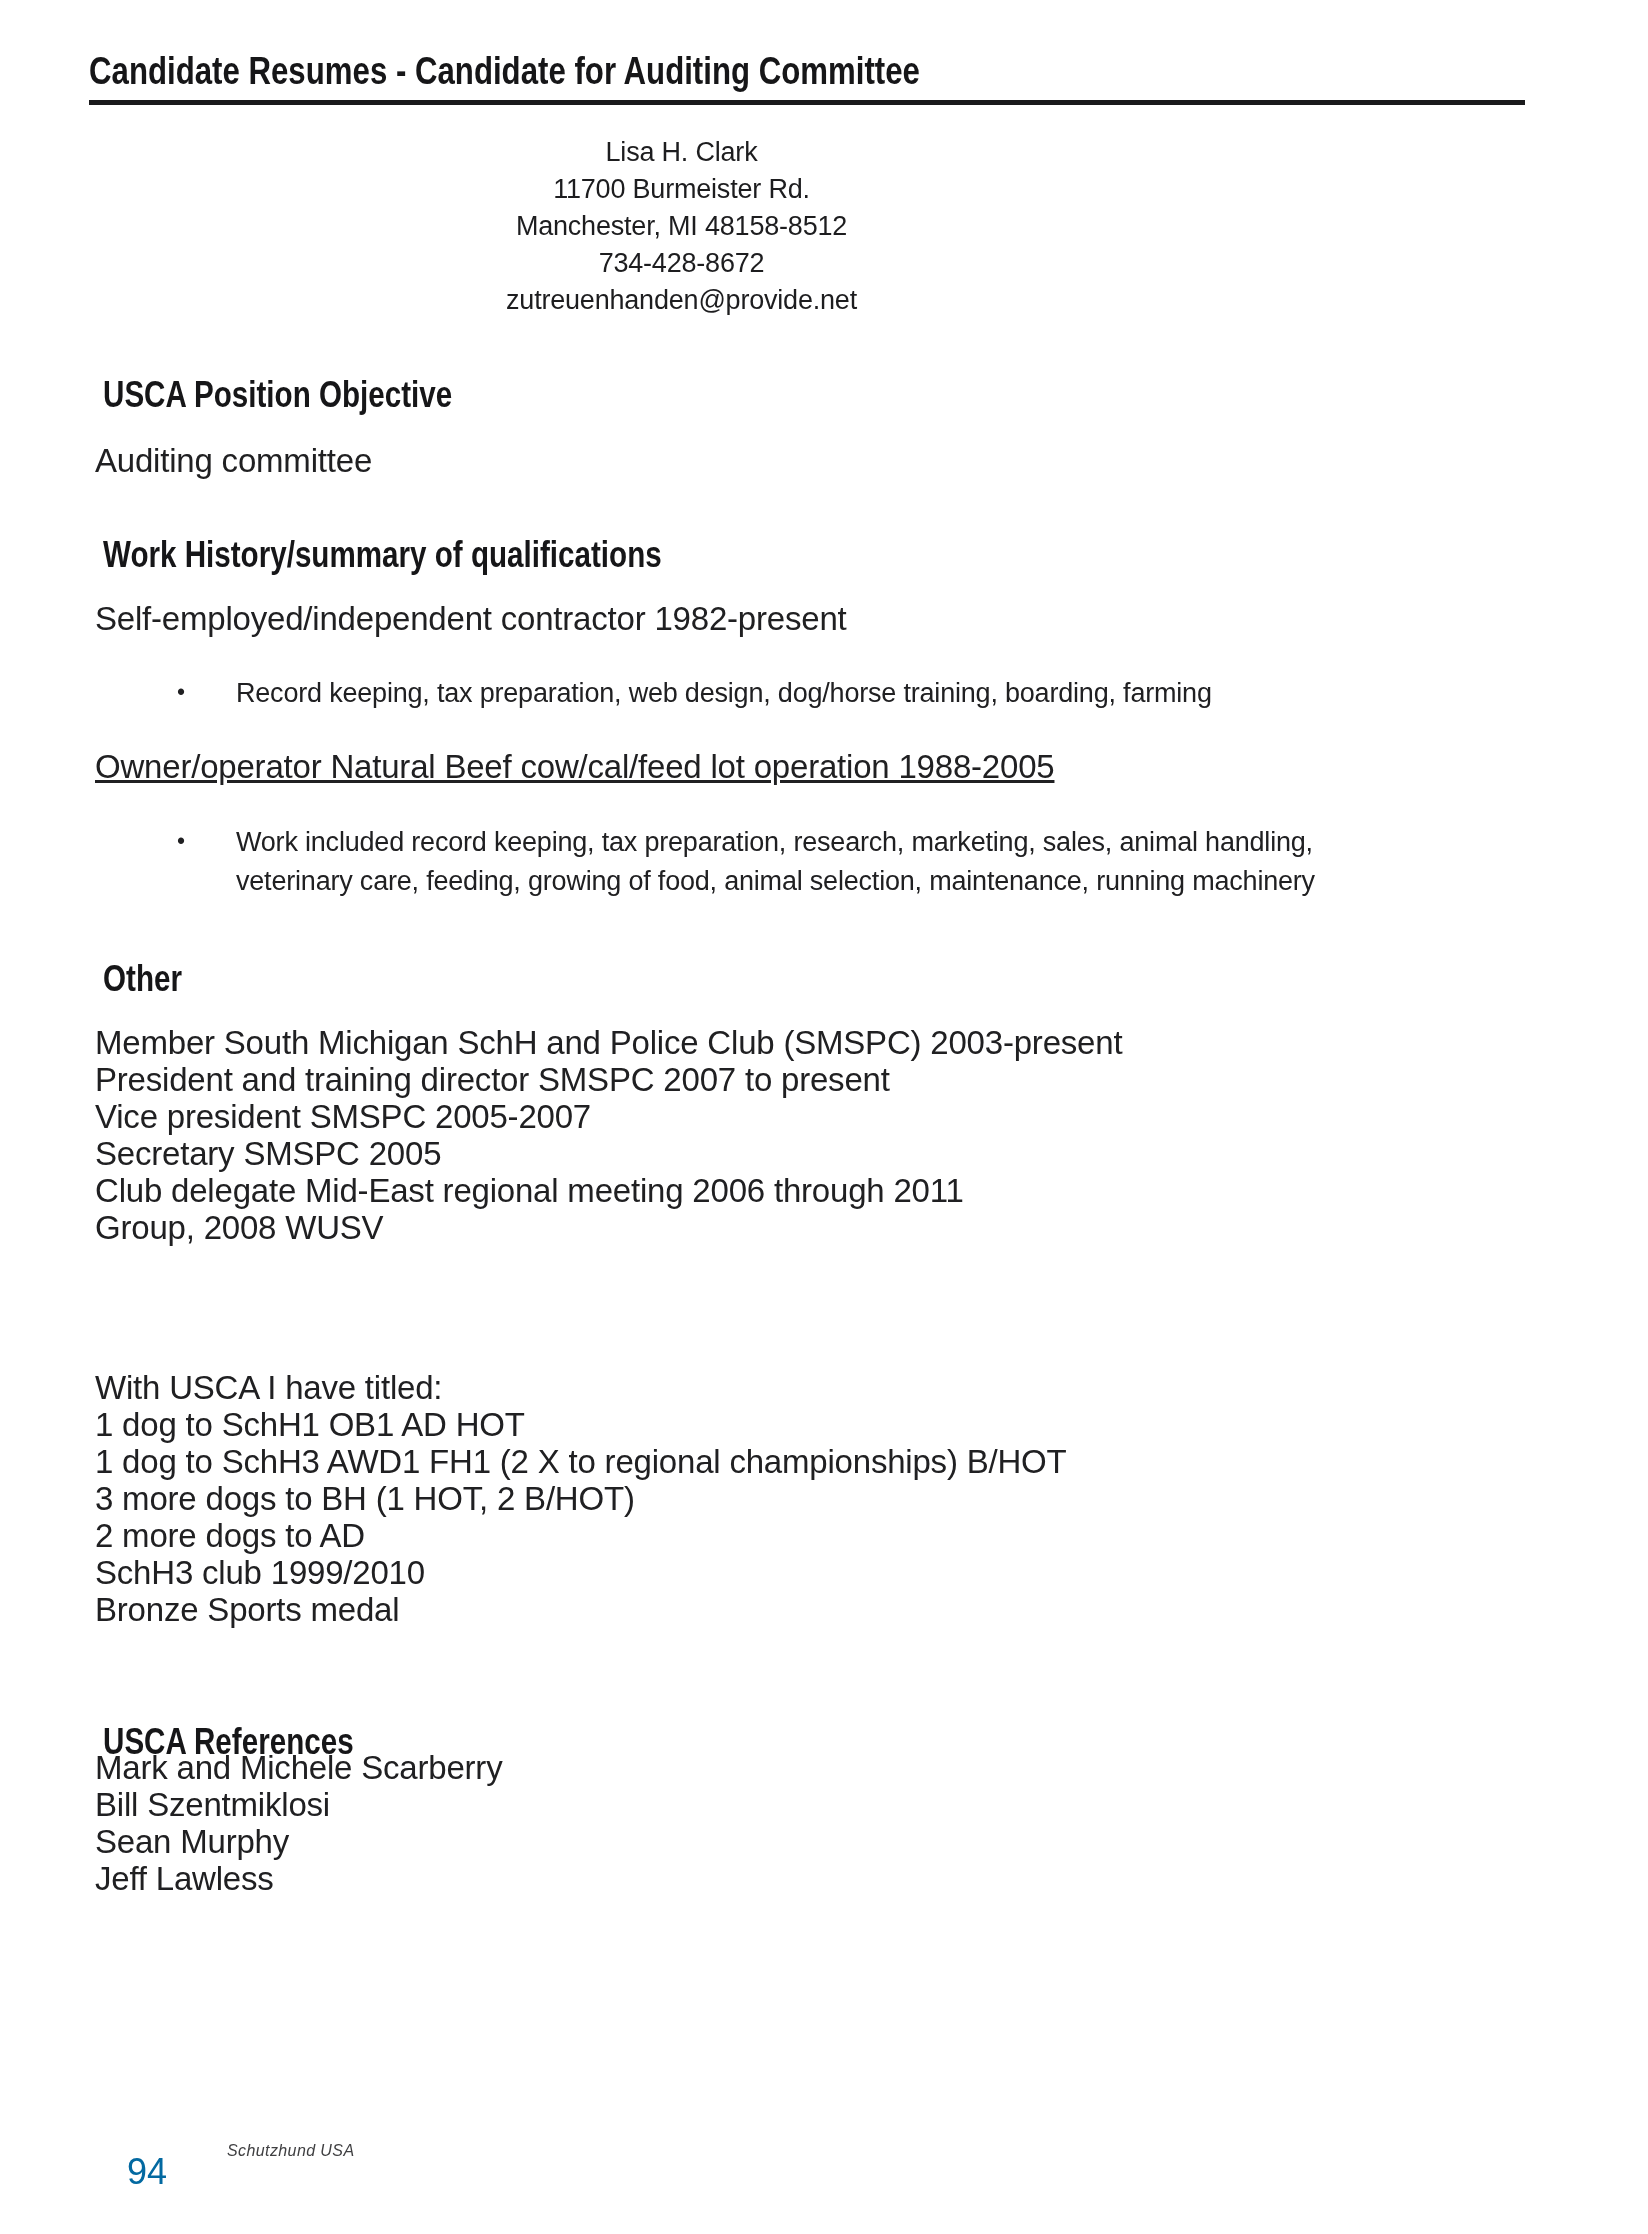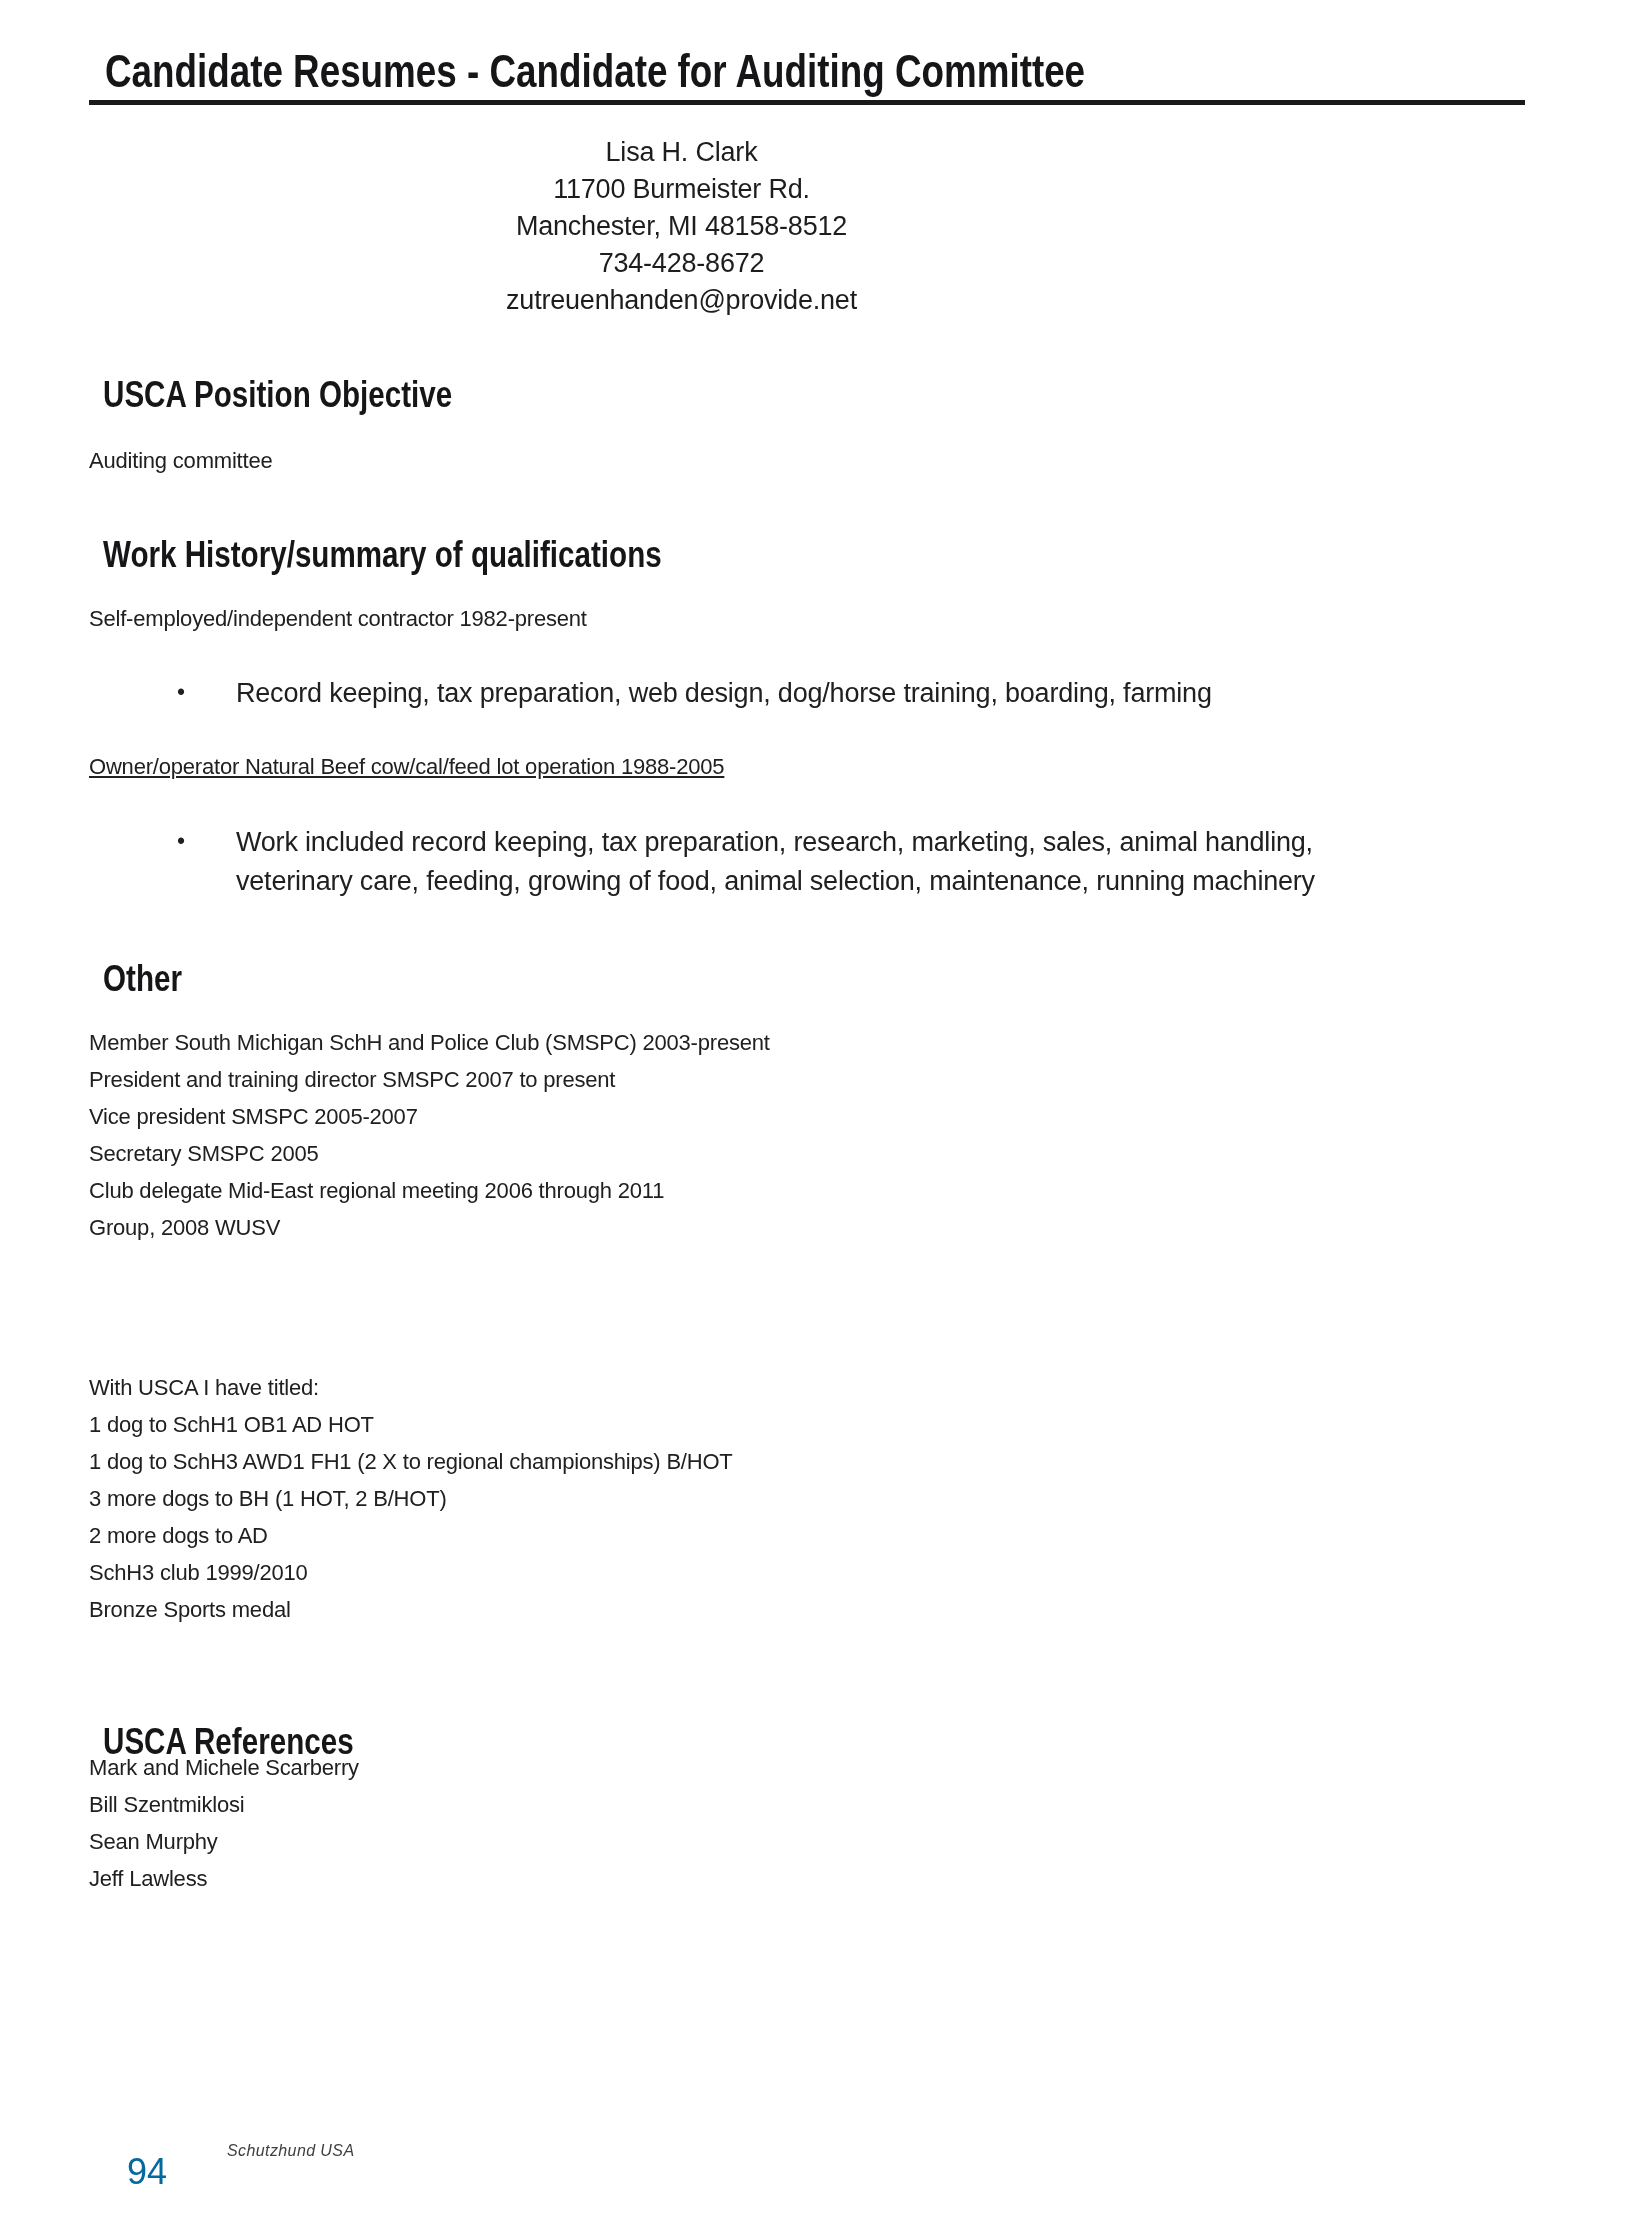--- a/index.html
+++ b/index.html
@@ -8,24 +8,24 @@
     width: 1649px;
     height: 2234px;
     background: #ffffff;
     font-family: "Liberation Sans", sans-serif;
     color: #1d1d1f;
     overflow: hidden;
   }
   
   .doc-title {
     position: absolute;
-    left: 105px;
+    left: 89px;
     top: 48px;
     margin: 0;
-    font-size: 46px;
+    font-size: 39px;
     line-height: 46px;
     font-weight: bold;
     color: #161618;
     white-space: nowrap;
   }
   .condense { display: inline-block; transform: scaleX(0.8); transform-origin: 0 50%; white-space: nowrap; }
   .header-rule {
     position: absolute;
     left: 89px;
     top: 100px;
@@ -55,22 +55,22 @@
     color: #161618;
     white-space: nowrap;
   }
   .h-objective  { top: 359px; }
   .h-work      { top: 519px; }
   .h-other     { top: 943px; }
   .h-refs      { top: 1706px; }
   
   .body-line, .body-group {
     position: absolute;
-    left: 89px;
-    font-size: 22px;
+    left: 95px;
+    font-size: 33px;
     line-height: 37px;
     letter-spacing: -0.2px;
     color: #202022;
   }
   .t-objective-body { top: 442px; }
   .t-job1           { top: 600px; }
   .t-job2           { top: 748px; text-decoration: underline; }
   .g-memberships    { top: 1024px; }
   .g-titles         { top: 1369px; }
   .g-references     { top: 1749px; }

